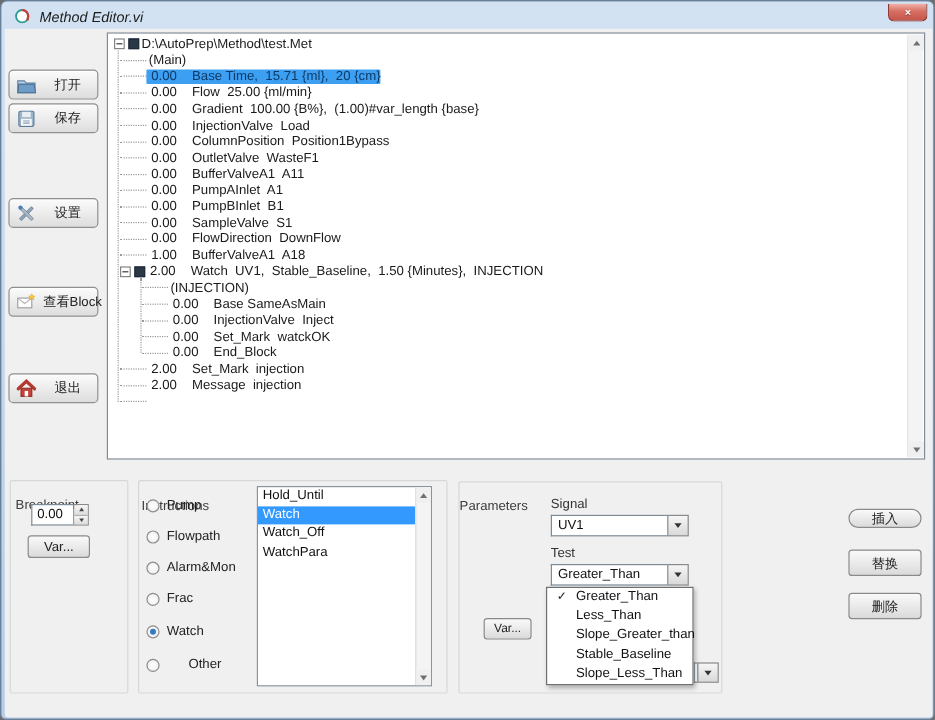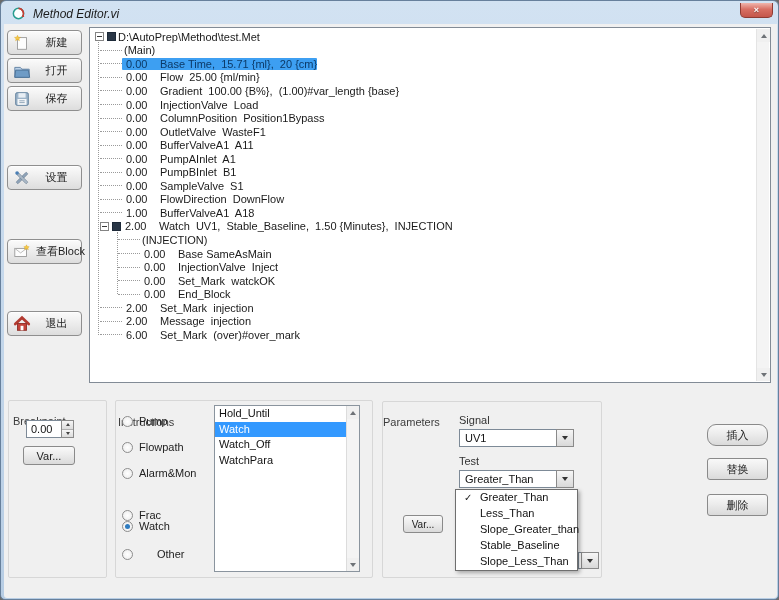--- a/index.html
+++ b/index.html
@@ -112,27 +112,20 @@
       <circle cx="8" cy="8" r="5.5" fill="#ffffff" stroke="#2a9d8f" stroke-width="1.6"></circle>
       <path d="M8 2.5 a5.5 5.5 0 0 1 4.6 8.2" fill="none" stroke="#cc3a30" stroke-width="1.8"></path>
       <path d="M12.8 9.2 l1.4 2.4 -2.8 .2 z" fill="#cc3a30"></path>
     </svg>
     <span class="title-text">Method Editor.vi</span>
   </div>
   <div class="close-btn">×</div>
 
   <div class="client"></div>
 
-  <div class="side-btn" style="top:29px;">
-    <svg width="18" height="18" viewBox="0 0 20 20">
-      <rect x="5" y="4" width="10" height="13" fill="#fdfdfd" stroke="#9a9a9a"></rect>
-      <polygon points="5,1.5 6,3.6 8.3,3.8 6.5,5.2 7.1,7.4 5,6.1 2.9,7.4 3.5,5.2 1.7,3.8 4,3.6" fill="#f7c948" stroke="#d9a520" stroke-width="0.5"></polygon>
-    </svg>
-    <span class="lbl">新建</span>
-  </div>
   <div class="side-btn" style="top:57px;">
     <svg width="18" height="18" viewBox="0 0 20 20">
       <path d="M2 6 h6 l2 2 h8 v9 H2 z" fill="#bcd2e8" stroke="#5b7da0"></path>
       <path d="M3 9 h14 l1.5 8 H2 z" fill="#6f9cc6" stroke="#4a6f94"></path>
     </svg>
     <span class="lbl">打开</span>
   </div>
   <div class="side-btn" style="top:85px;">
     <svg width="18" height="18" viewBox="0 0 20 20">
       <rect x="3" y="3" width="14" height="14" rx="1.5" fill="#9db4c9" stroke="#5a7a99"></rect>
@@ -346,24 +339,20 @@
           <span class="sp" style="width: 8px;"></span>
           <span class="stub"></span>
           <span class="rc">
             <span class="ttime">2.00</span>
             <span class="ttxt">Message  injection</span>
           </span>
         </div>
         <div class="trow">
           <span class="sp" style="width: 8px;"></span>
           <span class="stub"></span>
-          <span class="rc">
-            <span class="ttime">6.00</span>
-            <span class="ttxt">Set_Mark  (over)#over_mark</span>
-          </span>
         </div>
       </div>
     <div class="tsb">
       <div class="sb-btn" style="top:0;">
           <div class="tri-up"></div>
         </div>
       <div class="sb-btn" style="bottom:0;">
           <div class="tri-dn"></div>
         </div>
     </div>
@@ -392,21 +381,21 @@
         <span class="rlbl">Pump</span>
       </div>
       <div class="radio-row" style="top: 32px; left: 0px;">
         <span class="rad"></span>
         <span class="rlbl">Flowpath</span>
       </div>
       <div class="radio-row" style="top: 58px; left: 0px;">
         <span class="rad"></span>
         <span class="rlbl">Alarm&amp;Mon</span>
       </div>
-      <div class="radio-row" style="top: 84px; left: 0px; margin-top: 16px;">
+      <div class="radio-row" style="top: 84px; left: 0px;">
         <span class="rad"></span>
         <span class="rlbl">Frac</span>
       </div>
       <div class="radio-row" style="top: 111px; left: 0px;">
         <span class="rad sel"></span>
         <span class="rlbl">Watch</span>
       </div>
       <div class="radio-row" style="top: 139px; left: 0px; gap: 24px;">
         <span class="rad"></span>
         <span class="rlbl">Other</span>
@@ -458,17 +447,17 @@
   </div>
 
   <div class="menu" id="test-menu">
       <div class="mitem"><span class="mcheck">✓</span><span class="mlabel">Greater_Than</span></div>
       <div class="mitem"><span class="mlabel">Less_Than</span></div>
       <div class="mitem"><span class="mlabel">Slope_Greater_than</span></div>
       <div class="mitem"><span class="mlabel">Stable_Baseline</span></div>
       <div class="mitem"><span class="mlabel">Slope_Less_Than</span></div>
     </div>
 
-  <div class="btn" style="left:706px;top:423px;width:61px;height:22px;border-radius:9px;">插入</div>
+  <div class="btn" style="left:706px;top:423px;width:61px;height:16px;border-radius:9px;">插入</div>
   <div class="btn" style="left:706px;top:457px;width:61px;height:22px;">替换</div>
   <div class="btn" style="left:706px;top:493px;width:61px;height:22px;">删除</div>
 
 </div>
 
 </body></html>

